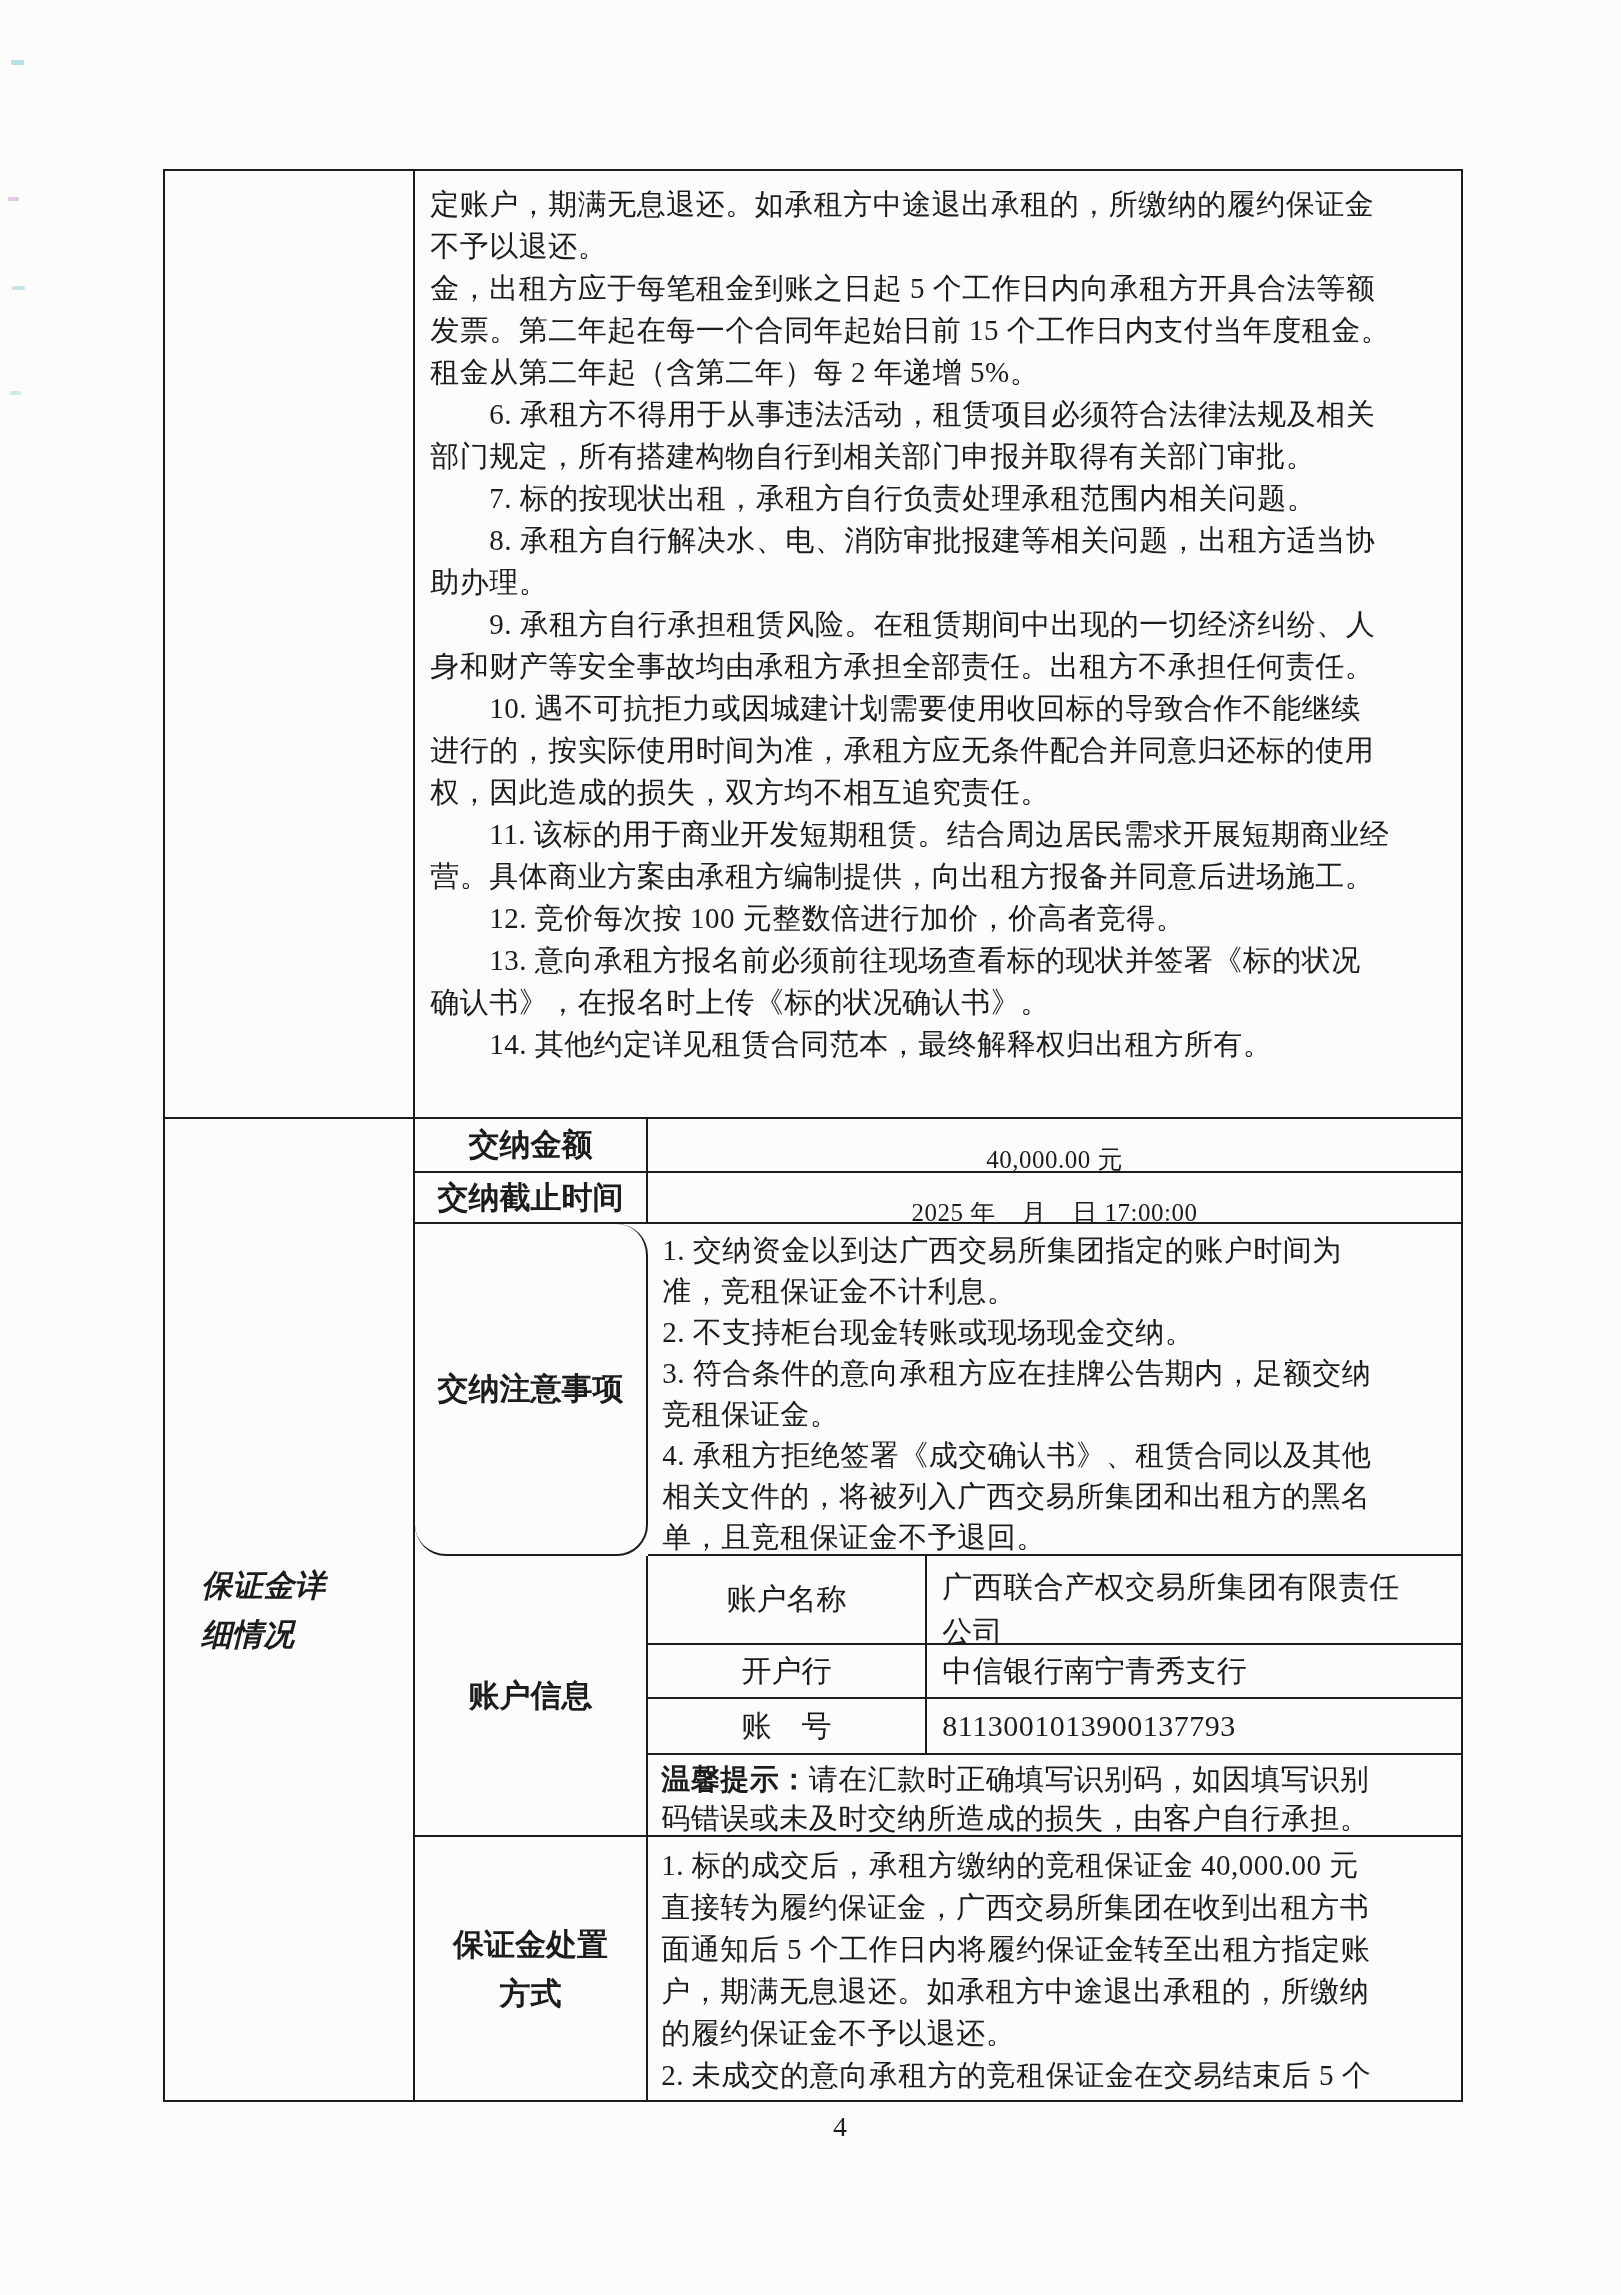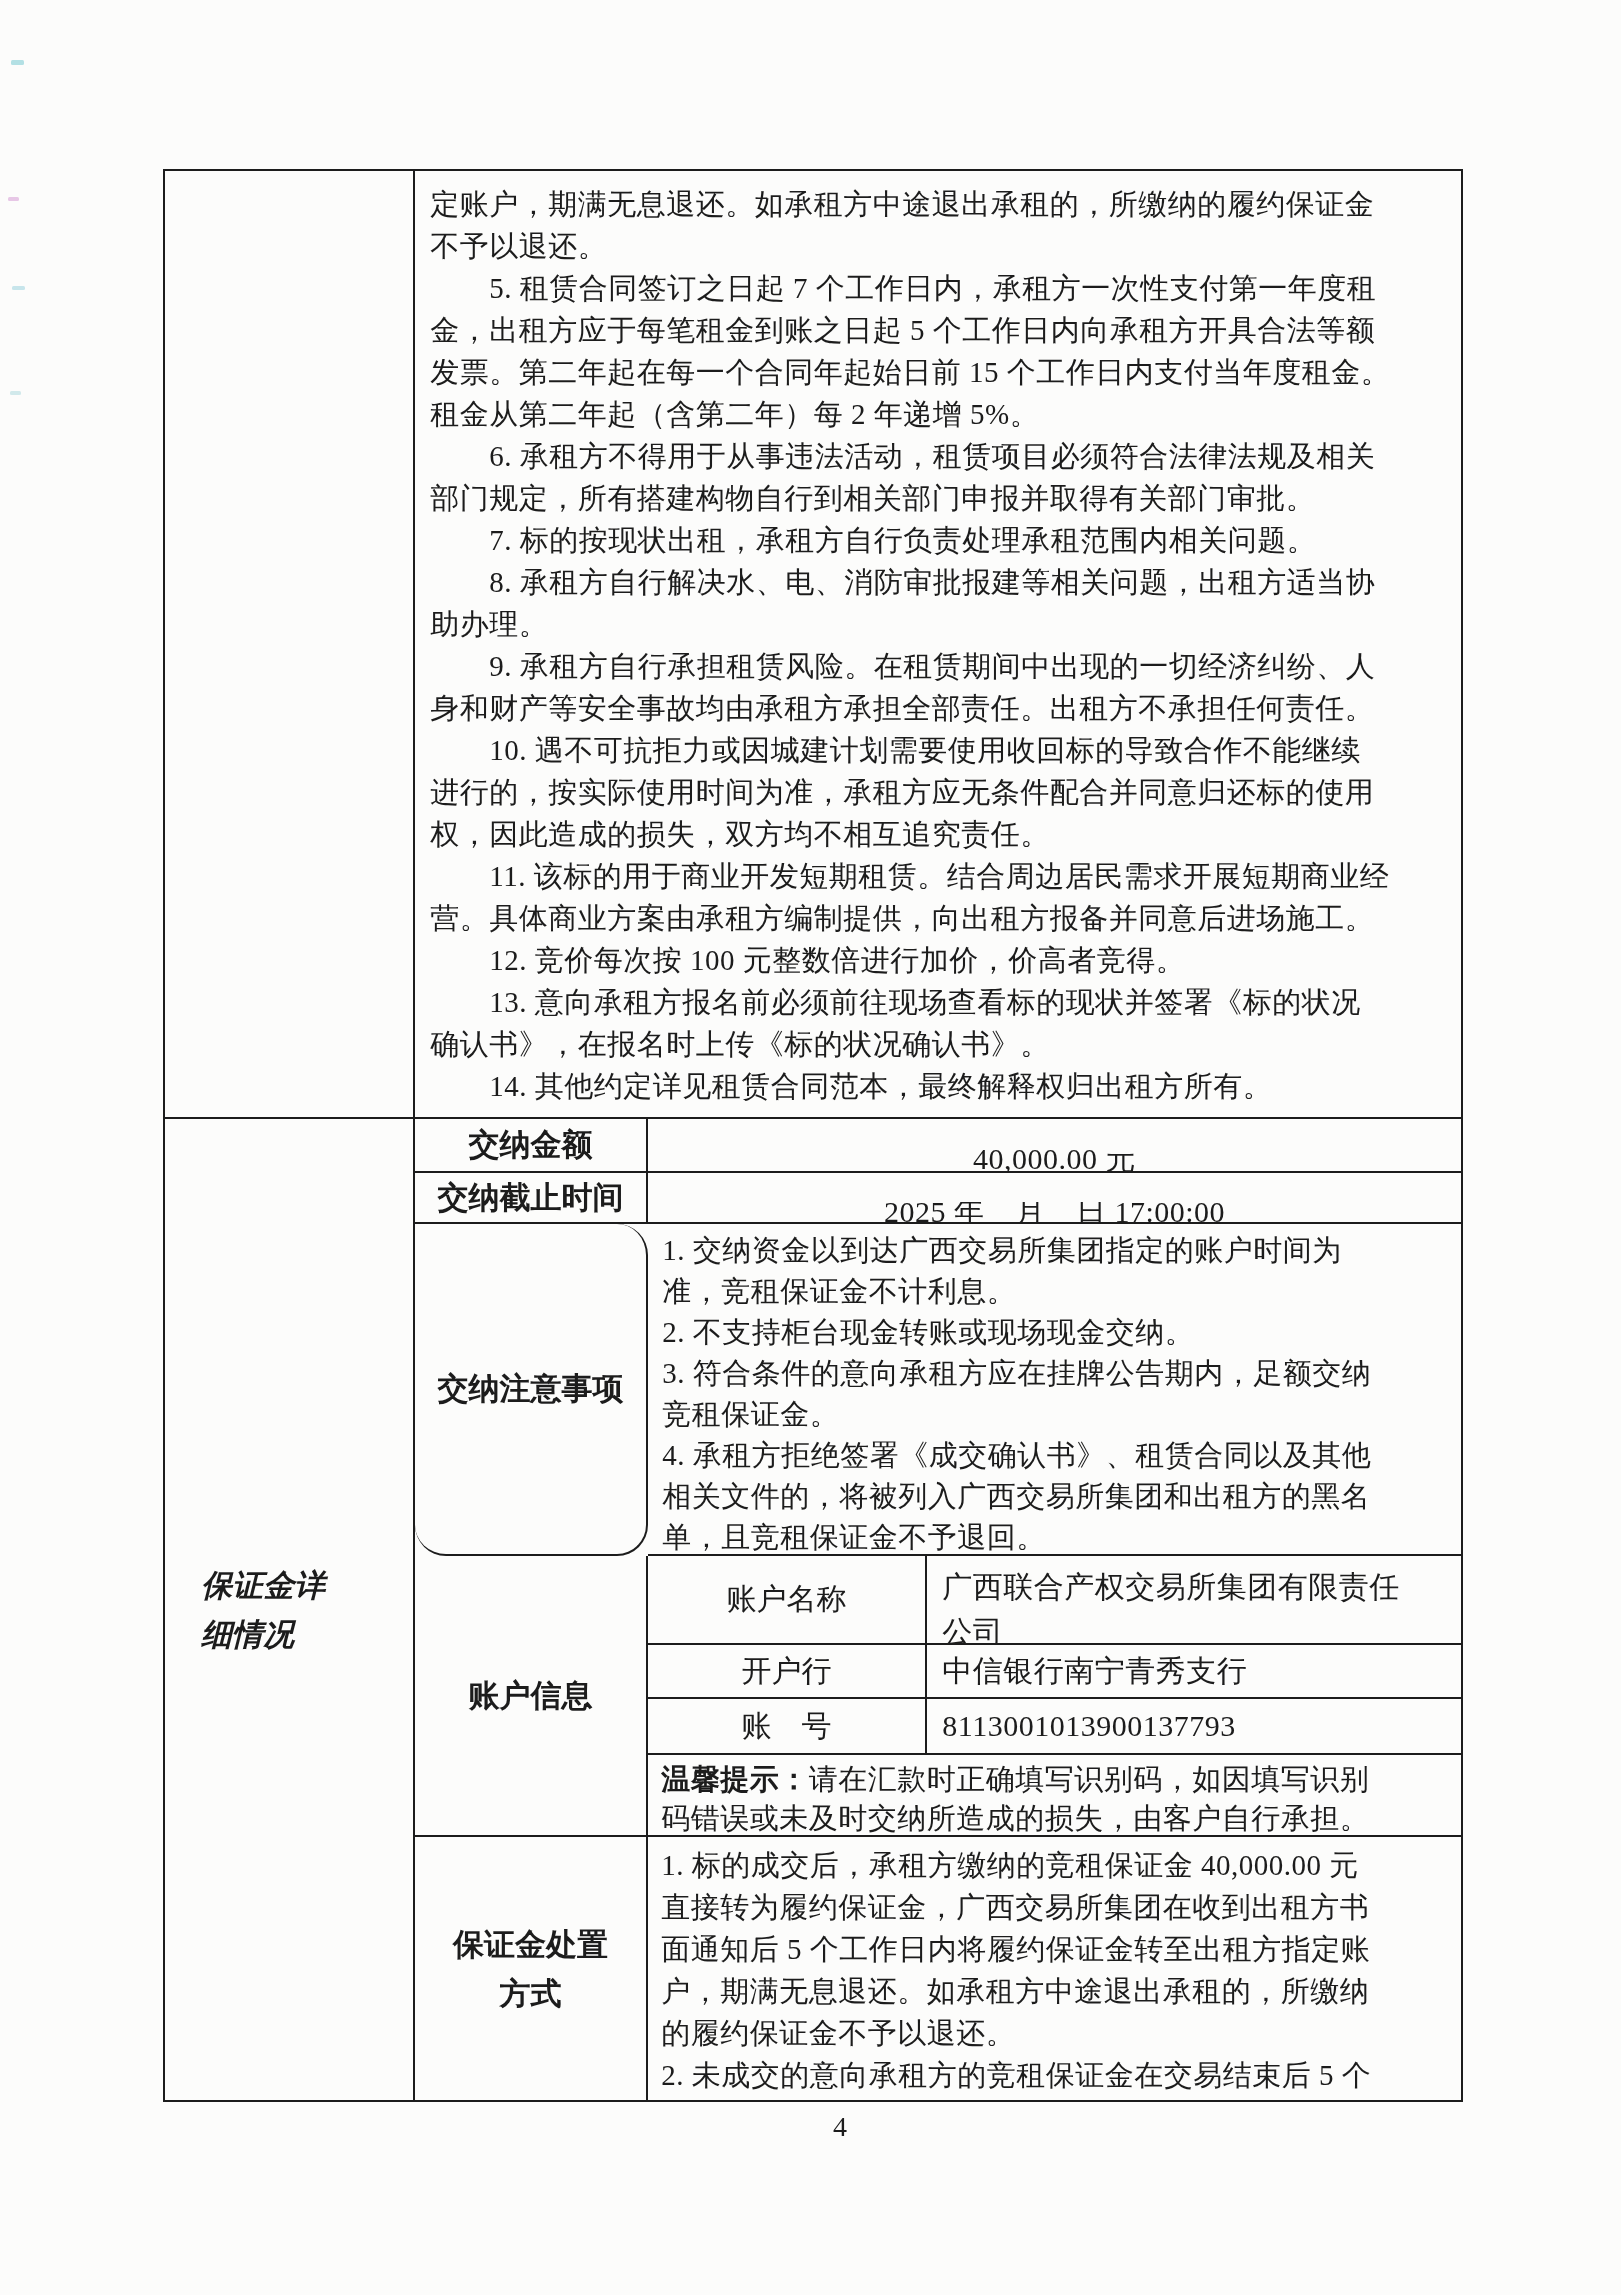--- a/index.html
+++ b/index.html
@@ -63,21 +63,21 @@
 
   .label-cell{
     display:flex;align-items:center;justify-content:center;
     font-weight:bold;font-size:31px;
     text-align:center;
   }
   .label-cell .wrap5{width:169px;line-height:49px;}
 
   .value-center{
     display:flex;align-items:center;justify-content:center;
-    font-size:30px;letter-spacing:0.5px;margin-top:29px;
+    font-size:25px;letter-spacing:0.5px;margin-top:29px;
   }
 
   .notes-val{
     grid-column:3/5;grid-row:4;
     padding:6.1px 10.2px 0 14.3px;
     font-size:29px;line-height:41px;letter-spacing:0.5px;
   }
 
   .sub-label{
     display:flex;align-items:center;justify-content:center;
@@ -134,21 +134,20 @@
   <div class="scan-mark mark2"></div>
   <div class="scan-mark mark3"></div>
   <div class="scan-mark mark4"></div>
 
   <div class="doc-table">
 
     <div class="cell cell-empty"></div>
     <div class="cell no-r terms">
         <div>定账户，期满无息退还。如承租方中途退出承租的，所缴纳的履约保证金</div>
         <div>不予以退还。</div>
-        <div>　　5. 租赁合同签订之日起 7 个工作日内，承租方一次性支付第一年度租</div>
         <div>金，出租方应于每笔租金到账之日起 5 个工作日内向承租方开具合法等额</div>
         <div>发票。第二年起在每一个合同年起始日前 15 个工作日内支付当年度租金。</div>
         <div>租金从第二年起（含第二年）每 2 年递增 5%。</div>
         <div>　　6. 承租方不得用于从事违法活动，租赁项目必须符合法律法规及相关</div>
         <div>部门规定，所有搭建构物自行到相关部门申报并取得有关部门审批。</div>
         <div>　　7. 标的按现状出租，承租方自行负责处理承租范围内相关问题。</div>
         <div>　　8. 承租方自行解决水、电、消防审批报建等相关问题，出租方适当协</div>
         <div>助办理。</div>
         <div>　　9. 承租方自行承担租赁风险。在租赁期间中出现的一切经济纠纷、人</div>
         <div>身和财产等安全事故均由承租方承担全部责任。出租方不承担任何责任。</div>

